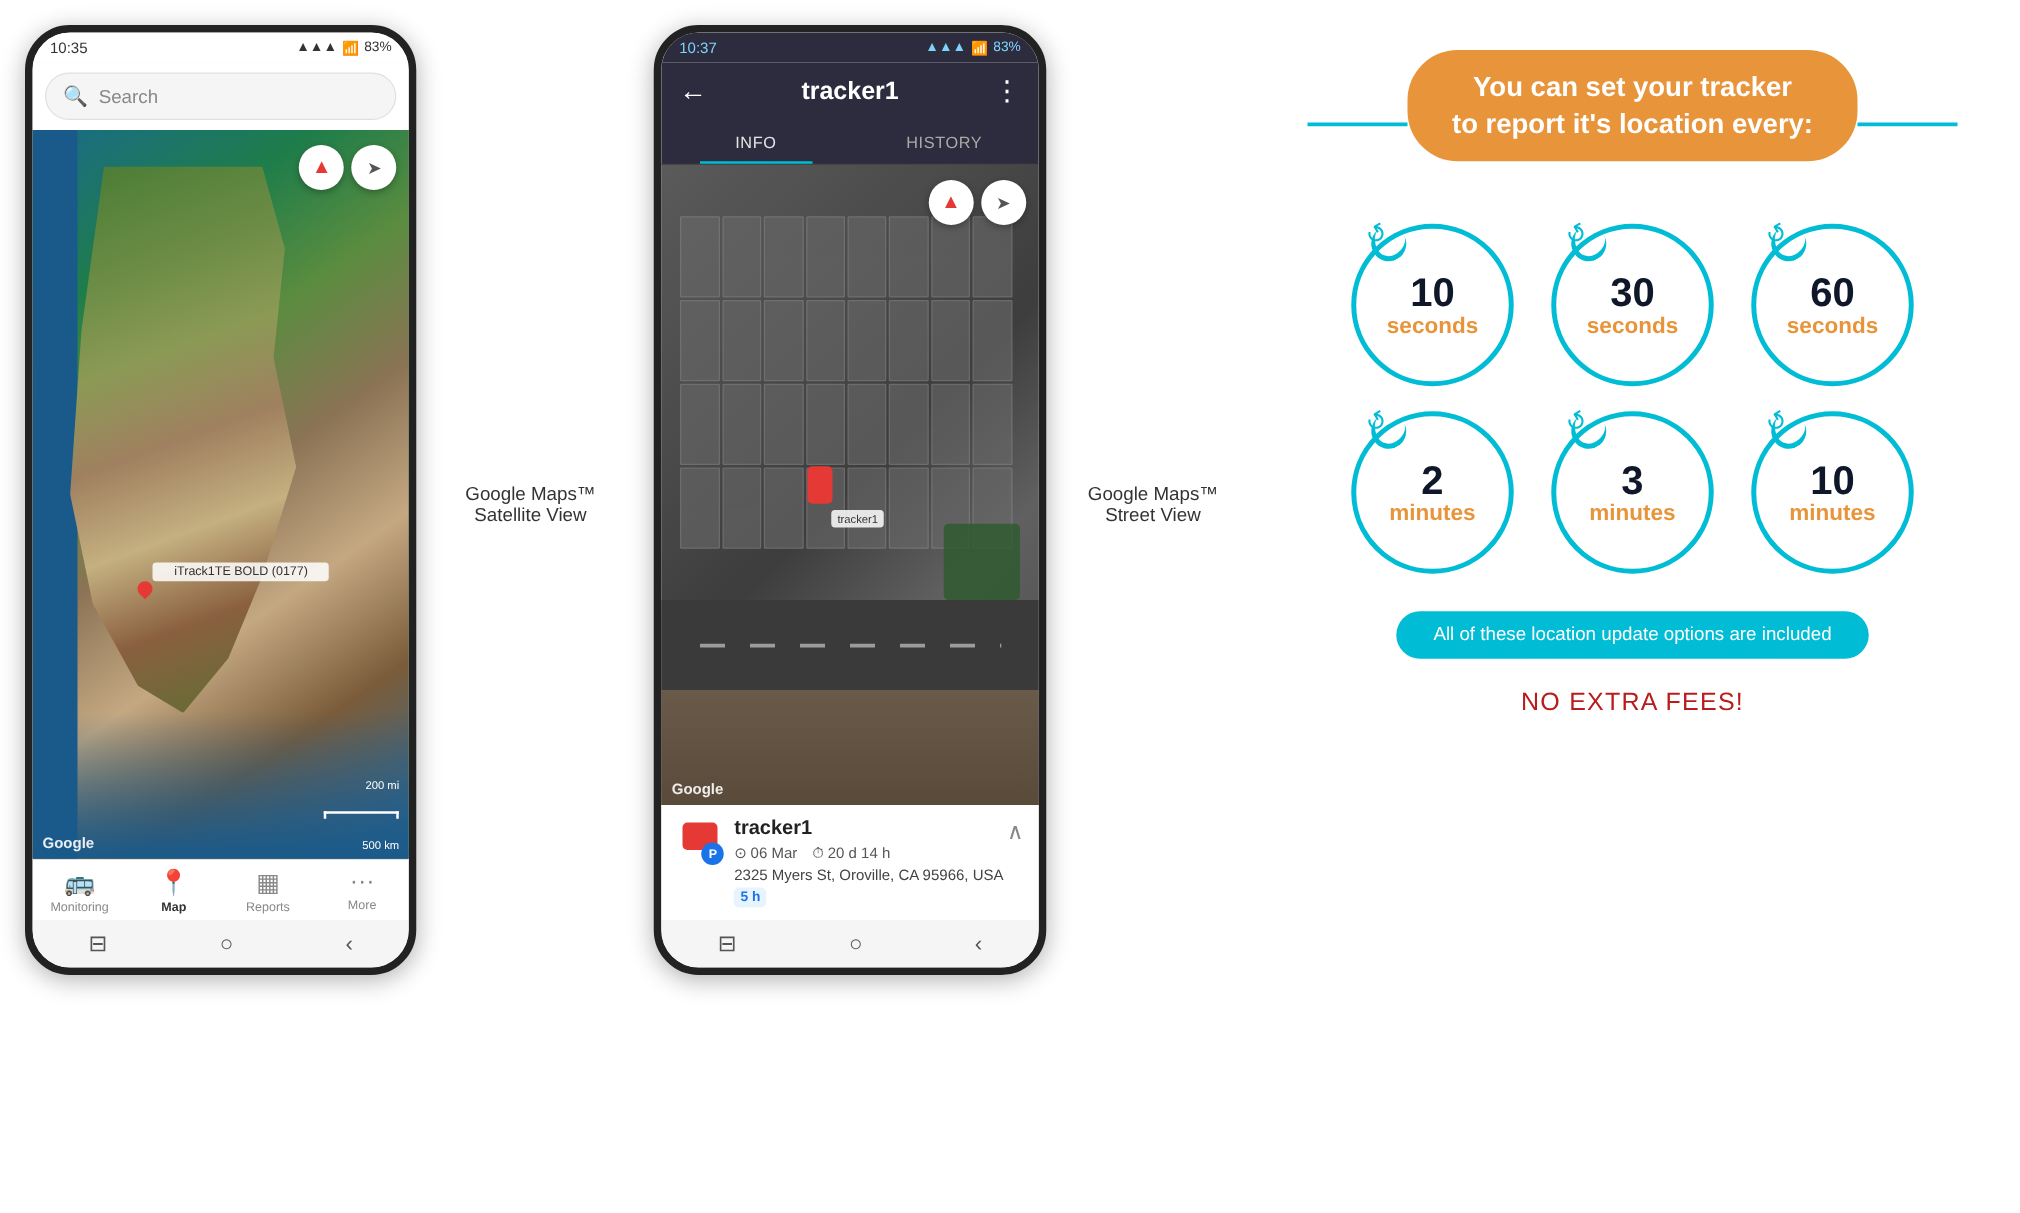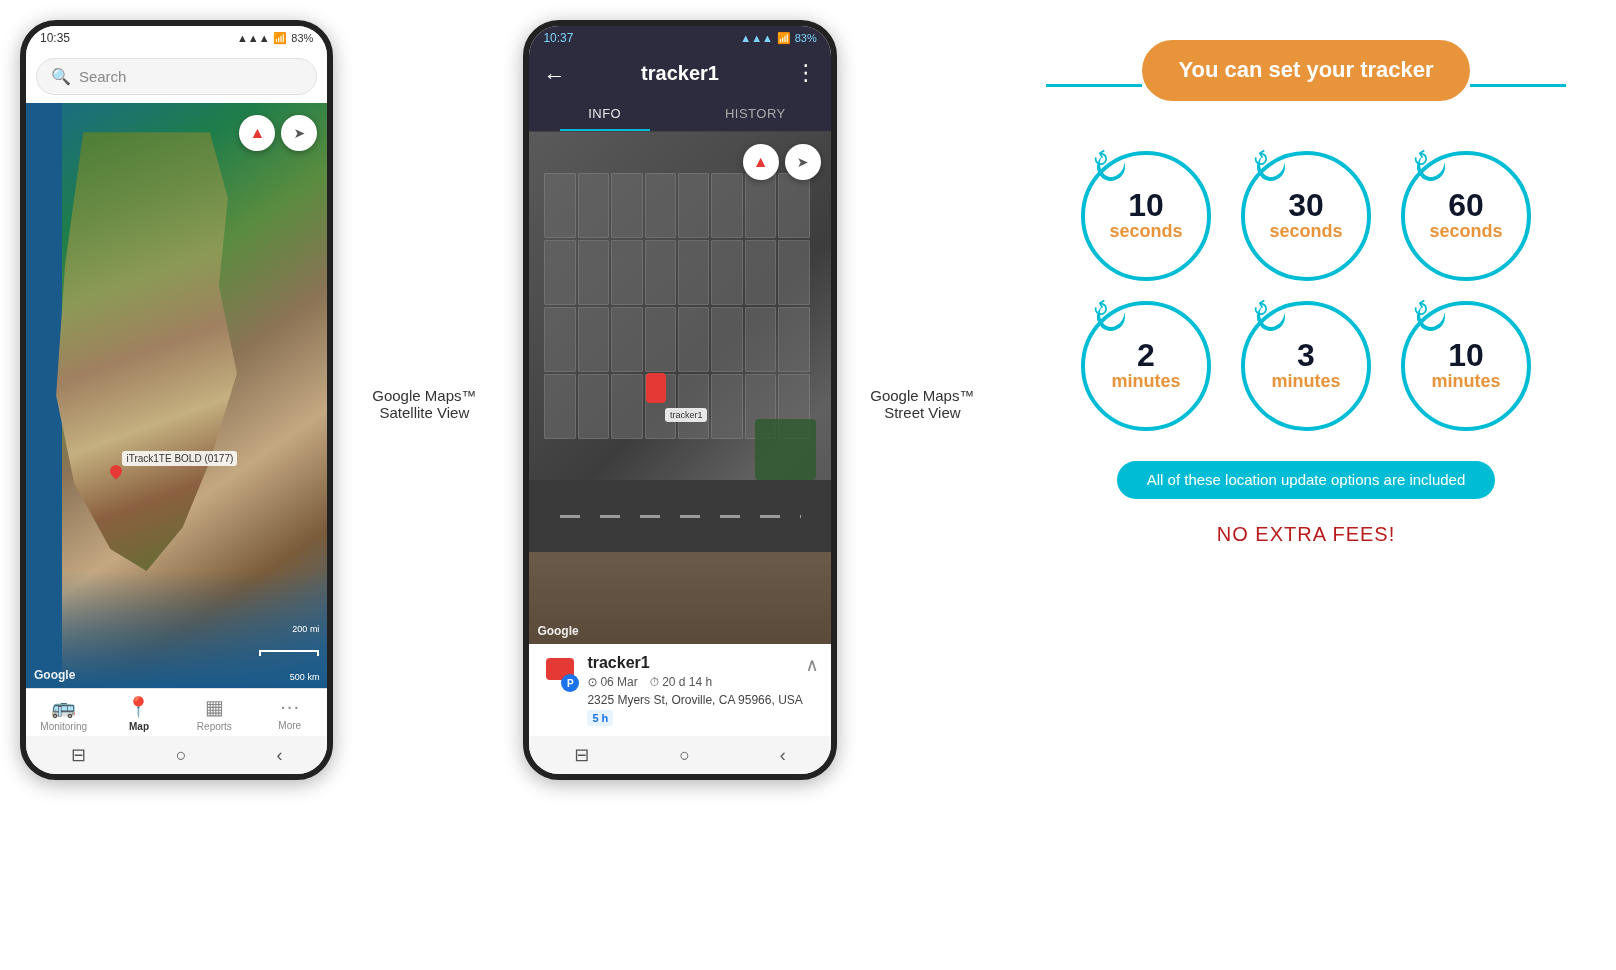--- a/index.html
+++ b/index.html
@@ -152,21 +152,21 @@
       box-shadow: 0 2px 6px rgba(0,0,0,0.3);
       font-size: 15px;
     }
 
     .tracker-label {
       position: absolute;
       bottom: 38%;
       left: 32%;
       background: rgba(255,255,255,0.85);
       font-size: 10px;
-      padding: 2px 4px;
+      padding: 2px 17px;
       border-radius: 3px;
       color: #333;
       white-space: nowrap;
     }
     .tracker-dot-inner {
       width: 12px;
       height: 12px;
       background: #e53935;
       border-radius: 50% 50% 50% 0;
       transform: rotate(-45deg);
@@ -797,20 +797,21 @@
   </div>
   <div class="phone-caption">Google Maps™ Street View</div>
 </div>
 
 <div class="infographic">
 
   <div style="display:flex; align-items:center; width:100%; margin-bottom:20px;">
     <div class="title-line"></div>
     <div class="infographic-title-box">
       <div class="infographic-title-text">You can set your tracker</div>
+      <div class="infographic-title-text">to report it's location every:</div>
     </div>
     <div class="title-line"></div>
   </div>
 
   <div class="circles-grid">
     <div class="time-circle">
       <span class="arrow-wrap">↺</span>
       <span class="circle-number">10</span>
       <span class="circle-unit">seconds</span>
     </div>

